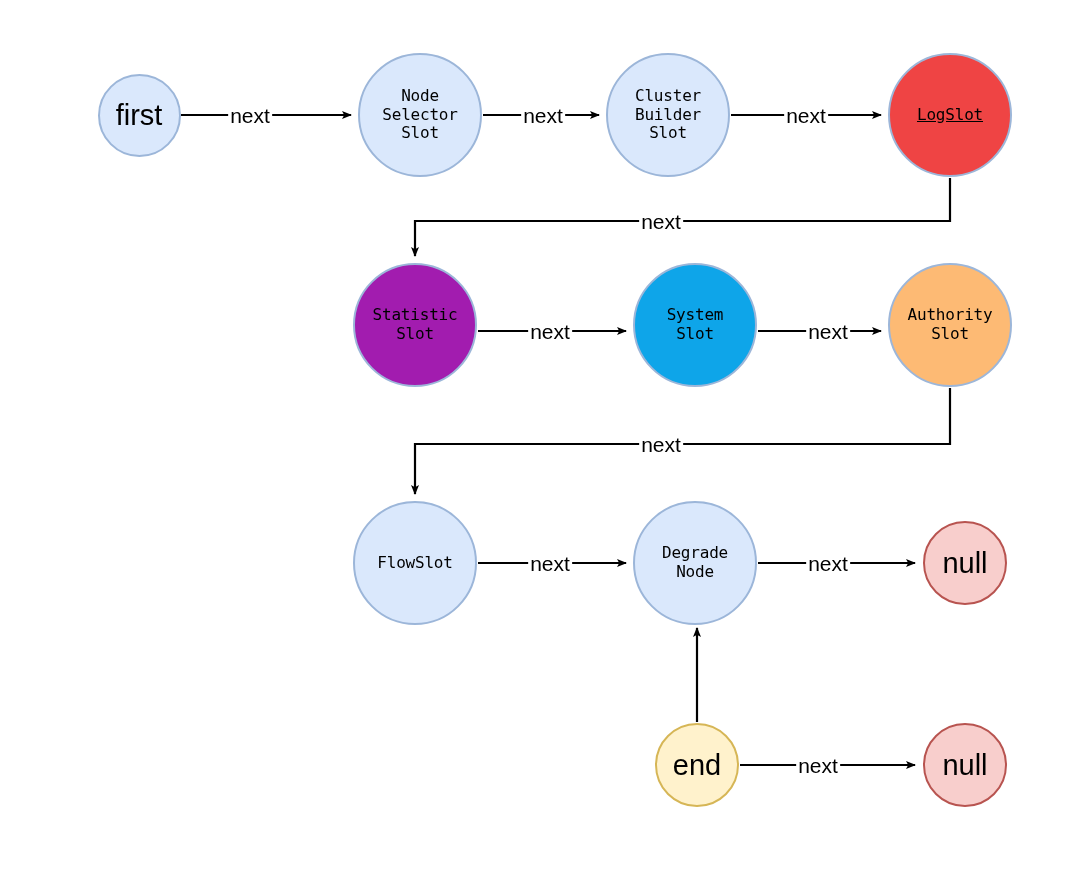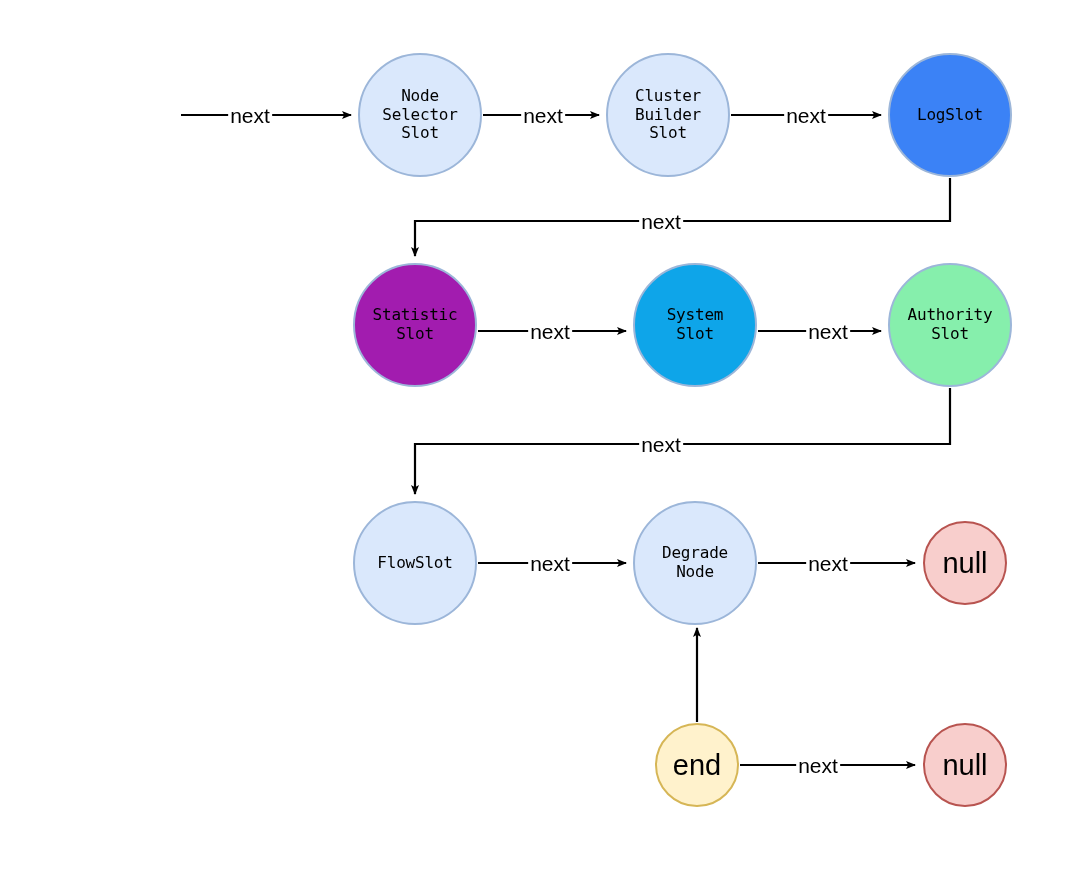--- a/index.html
+++ b/index.html
@@ -89,32 +89,33 @@
         <polyline points="758,331 881,331" fill="none" stroke="#000000" stroke-width="2.2" stroke-linejoin="miter" marker-end="url(#arrowhead)"></polyline>
         <polyline points="950,388 950,444 415,444 415,494" fill="none" stroke="#000000" stroke-width="2.2" stroke-linejoin="miter" marker-end="url(#arrowhead)"></polyline>
         <polyline points="478,563 626,563" fill="none" stroke="#000000" stroke-width="2.2" stroke-linejoin="miter" marker-end="url(#arrowhead)"></polyline>
         <polyline points="758,563 915,563" fill="none" stroke="#000000" stroke-width="2.2" stroke-linejoin="miter" marker-end="url(#arrowhead)"></polyline>
         <polyline points="697,722 697,628" fill="none" stroke="#000000" stroke-width="2.2" stroke-linejoin="miter" marker-end="url(#arrowhead)"></polyline>
         <polyline points="740,765 915,765" fill="none" stroke="#000000" stroke-width="2.2" stroke-linejoin="miter" marker-end="url(#arrowhead)"></polyline>
       </g>
   </svg>
 
   <div id="node-layer">
+      <div class="node sans" style="width: 83px; height: 83px; left: 97.5px; top: 73.5px; background: rgb(218, 232, 252); border: 2px solid rgb(156, 182, 217);"><span class="node-label">first</span></div>
       <div class="node mono" style="width: 124px; height: 124px; left: 358px; top: 53px; background: rgb(218, 232, 252); border: 2px solid rgb(156, 182, 217);"><span class="node-label">Node
 Selector
 Slot</span></div>
       <div class="node mono" style="width: 124px; height: 124px; left: 606px; top: 53px; background: rgb(218, 232, 252); border: 2px solid rgb(156, 182, 217);"><span class="node-label">Cluster
 Builder
 Slot</span></div>
-      <div class="node mono" style="width: 124px; height: 124px; left: 888px; top: 53px; background: #3b82f6; border: 2px solid rgb(156, 182, 217);"><span class="node-label">LogSlot</span></div>
+      <div class="node mono" style="width: 124px; height: 124px; left: 888px; top: 53px; background: #ef4444; border: 2px solid rgb(156, 182, 217); text-decoration: underline;"><span class="node-label">LogSlot</span></div>
       <div class="node mono" style="width: 124px; height: 124px; left: 353px; top: 263px; background: #a21caf; border: 2px solid rgb(156, 182, 217);"><span class="node-label">Statistic
 Slot</span></div>
       <div class="node mono" style="width: 124px; height: 124px; left: 633px; top: 263px; background: #0ea5e9; border: 2px solid rgb(156, 182, 217);"><span class="node-label">System
 Slot</span></div>
-      <div class="node mono" style="width: 124px; height: 124px; left: 888px; top: 263px; background: #86efac; border: 2px solid rgb(156, 182, 217); justify-content: flex-end;"><span class="node-label">Authority
+      <div class="node mono" style="width: 124px; height: 124px; left: 888px; top: 263px; background: #fdba74; border: 2px solid rgb(156, 182, 217); justify-content: flex-end;"><span class="node-label">Authority
 Slot</span></div>
       <div class="node mono" style="width: 124px; height: 124px; left: 353px; top: 501px; background: rgb(218, 232, 252); border: 2px solid rgb(156, 182, 217);"><span class="node-label">FlowSlot</span></div>
       <div class="node mono" style="width: 124px; height: 124px; left: 633px; top: 501px; background: rgb(218, 232, 252); border: 2px solid rgb(156, 182, 217);"><span class="node-label">Degrade
 Node</span></div>
       <div class="node sans" style="width: 84px; height: 84px; left: 923px; top: 521px; background: rgb(248, 206, 204); border: 2px solid rgb(184, 84, 80);"><span class="node-label">null</span></div>
       <div class="node sans" style="width: 84px; height: 84px; left: 655px; top: 723px; background: rgb(255, 242, 204); border: 2px solid rgb(214, 182, 86);"><span class="node-label">end</span></div>
       <div class="node sans" style="width: 84px; height: 84px; left: 923px; top: 723px; background: rgb(248, 206, 204); border: 2px solid rgb(184, 84, 80);"><span class="node-label">null</span></div>
     </div>
 
 <div class="edge-label" style="left: 250px; top: 115px;">next</div>

